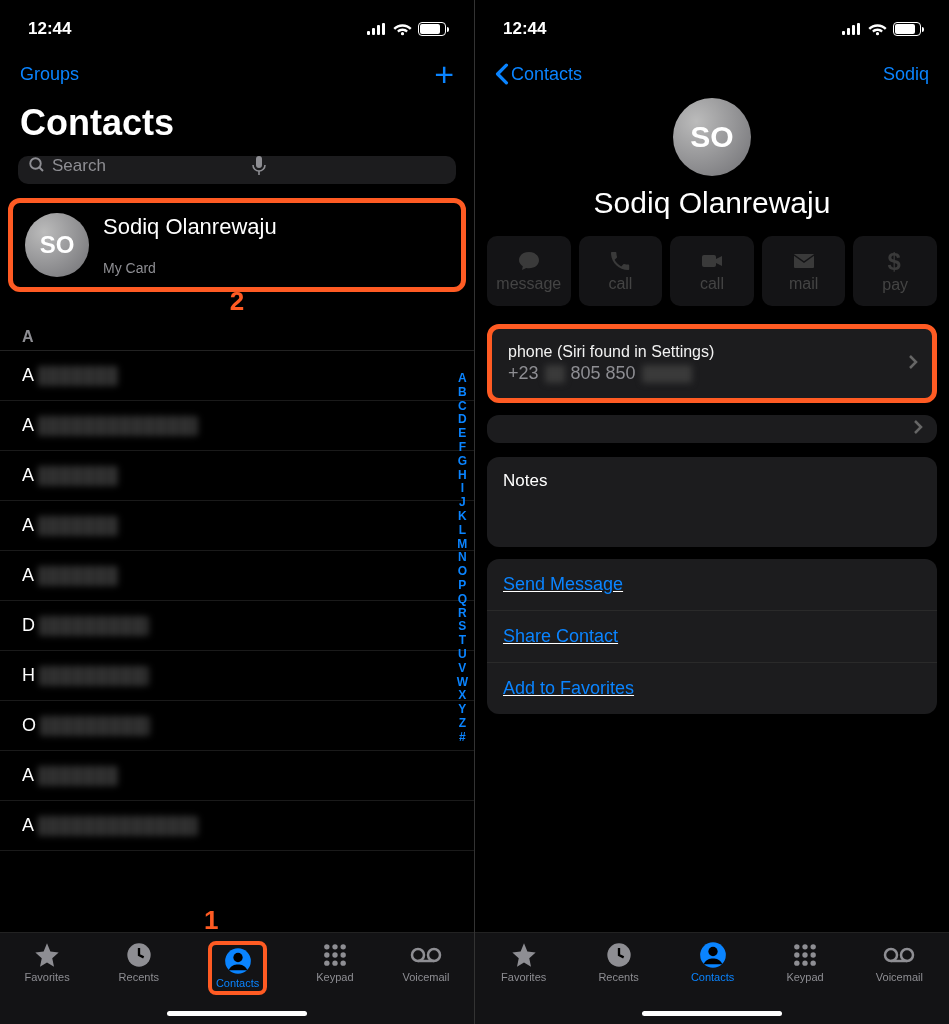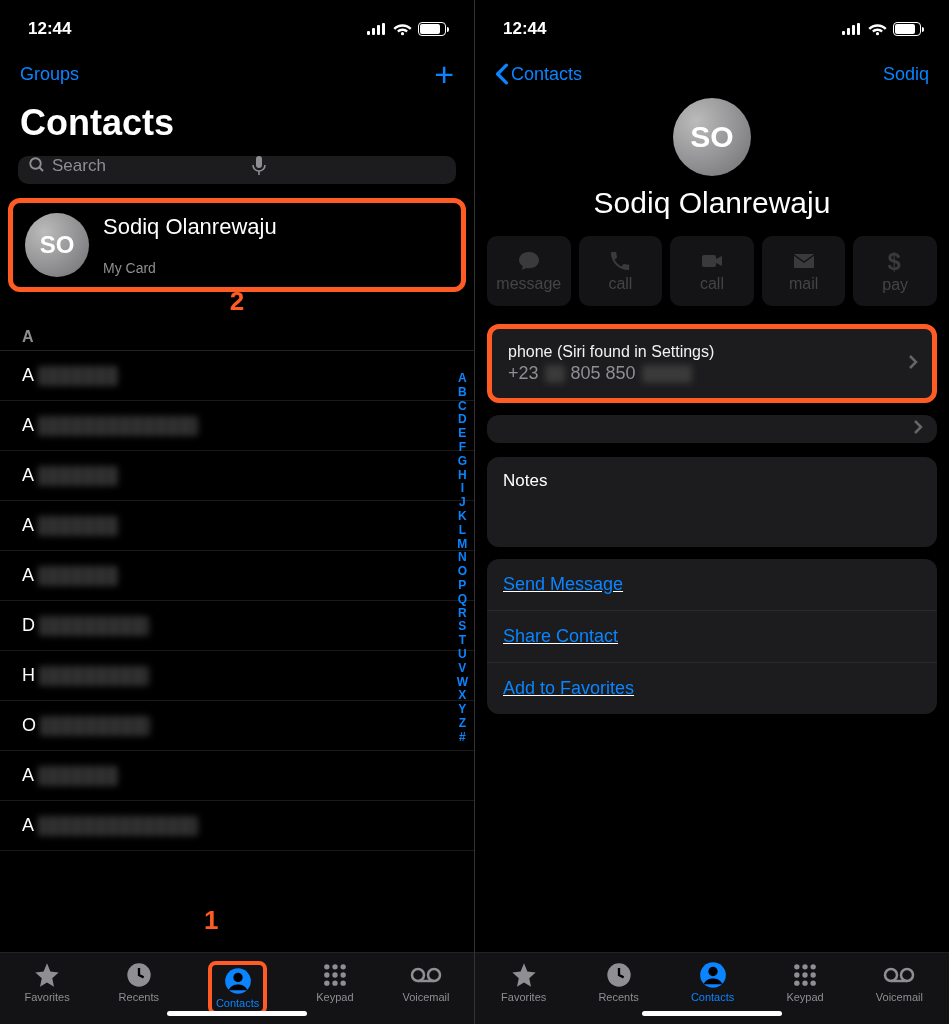--- a/index.html
+++ b/index.html
@@ -41,21 +41,21 @@
   .mycard .name{font-size:22px;font-weight:500;}
   .mycard .sub{font-size:14px;color:var(--mut);margin-top:20px;}
   .ann{position:absolute;color:var(--orange);font-weight:900;font-size:26px;text-shadow:0 1px 2px #000;}
   .ann2{left:50%;transform:translateX(-50%);bottom:-30px;}
   .list{flex:1;overflow:hidden;margin-top:28px;}
   .sect{padding:4px 22px;color:var(--mut);font-size:16px;font-weight:600;border-bottom:1px solid #222;}
   .row{padding:14px 22px;border-bottom:1px solid #1a1a1a;font-size:18px;display:flex;align-items:center;}
   .blur{width:140px;height:20px;background:repeating-linear-gradient(90deg,#333,#333 6px,#2a2a2a 6px,#2a2a2a 12px);filter:blur(3px);border-radius:3px;margin-left:4px;}
   .blur.s{width:80px}.blur.m{width:110px}.blur.l{width:160px}
   .index{position:absolute;right:6px;top:372px;display:flex;flex-direction:column;font-size:12px;font-weight:600;color:var(--blue);line-height:1.15;text-align:center;}
-  .tabbar{height:72px;background:rgba(20,20,22,0.96);display:flex;align-items:flex-start;justify-content:space-around;padding-top:8px;border-top:1px solid #222;position:relative;}
+  .tabbar{height:92px;background:rgba(20,20,22,0.96);display:flex;align-items:flex-start;justify-content:space-around;padding-top:8px;border-top:1px solid #222;position:relative;}
   .tab{display:flex;flex-direction:column;align-items:center;gap:2px;color:var(--mut);font-size:11px;}
   .tab.active{color:var(--blue);}
   .tab svg{display:block}
   .homei{position:absolute;bottom:8px;left:50%;transform:translateX(-50%);width:140px;height:5px;background:#fff;border-radius:3px;}
   .ann1{position:absolute;bottom:88px;left:204px;color:var(--orange);font-weight:900;font-size:26px;text-shadow:0 1px 2px #000;}
   .tab-box{border:4px solid var(--orange);border-radius:8px;padding:2px 4px;}
 
   
   .center-head{display:flex;flex-direction:column;align-items:center;margin-top:0;}
   .center-head .avatar{width:78px;height:78px;font-size:30px;}

